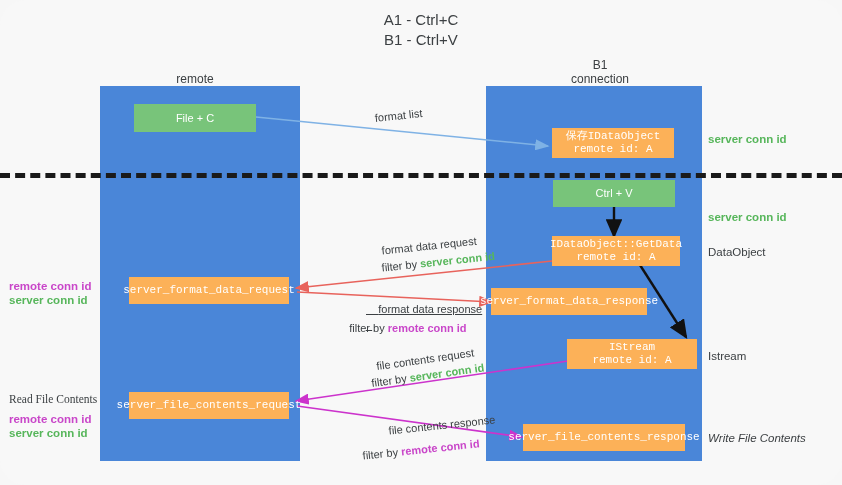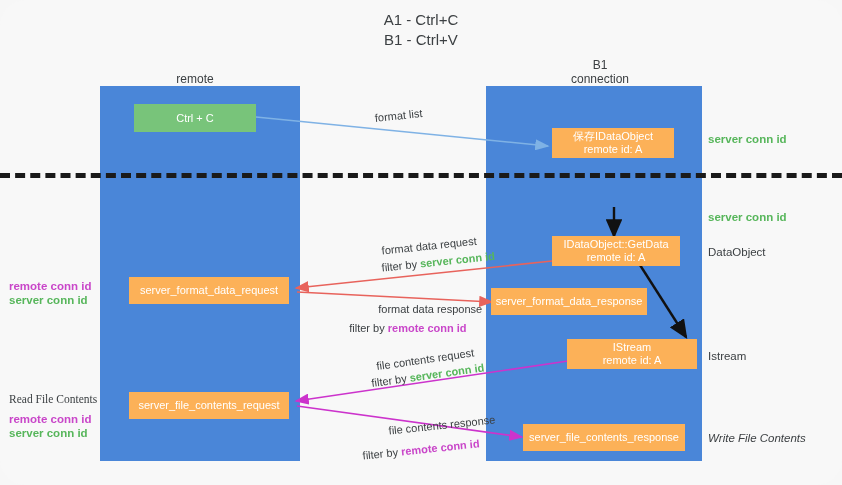--- a/index.html
+++ b/index.html
@@ -45,21 +45,21 @@
     flex-direction: column;
     align-items: center;
     justify-content: center;
     text-align: center;
     color: #ffffff;
     font-size: 11px;
     line-height: 13px;
     white-space: pre;
   }
   .node.green { background: #78c47a; }
-  .node.orange { background: #fcb158; }
+  .node.orange { background: #fcb158; font-family: Liberation Mono, monospace; }
   .side {
     position: absolute;
     font-size: 11.5px;
     line-height: 15px;
     white-space: pre;
   }
   .side.dark  { color: #3c4043; }
   .side.green { color: #57b65b; font-weight: bold; }
   .side.pink  { color: #c946c9; font-weight: bold; }
   .edge-lbl {
@@ -128,28 +128,31 @@
     <line x1="640" y1="265" x2="686" y2="337" stroke="#111111" stroke-width="2.4" marker-end="url(#ar-blk)"></line>
 
     <line x1="568" y1="361" x2="296" y2="401" stroke="#cc33cc" stroke-width="1.6" marker-end="url(#ar-mag)"></line>
 
     <line x1="297" y1="406" x2="522" y2="437" stroke="#cc33cc" stroke-width="1.6" marker-end="url(#ar-mag)"></line>
   </svg>
 
   <div class="dashline" style="top:173px;"></div>
 
   <div class="node green" style="left:134px; top:104px; width:122px; height:28px;">
-    <span>Ctrl + C</span>
+    <span>File + C</span>
   </div>
 
   <div class="node orange" style="left:552px; top:128px; width:122px; height:30px;">
     <span>保存IDataObject</span>
     <span>remote id: A</span>
   </div>
 
+  <div class="node green" style="left:553px; top:180px; width:122px; height:27px;">
+    <span>Ctrl + V</span>
+  </div>
 
   <div class="node orange" style="left:552px; top:236px; width:128px; height:30px;">
     <span>IDataObject::GetData</span>
     <span>remote id: A</span>
   </div>
 
   <div class="node orange" style="left:129px; top:277px; width:160px; height:27px;">
     <span>server_format_data_request</span>
   </div>
 
@@ -184,21 +187,21 @@
 
   <div class="edge-lbl" style="left:374px; top:110px; transform: rotate(-6deg);">format list</div>
 
   <div class="edge-lbl" style="left:367px; top:228px; transform: rotate(-6deg);">
     <span>format data request</span>
   </div>
   <div class="edge-lbl" style="left:367px; top:245px; transform: rotate(-6deg);">
     <span>filter by </span><span class="g">server conn id</span>
   </div>
 
-  <div class="edge-lbl" style="left:366px; top:285px; transform: rotate(0deg);">
+  <div class="edge-lbl" style="left:366px; top:285px; transform: rotate(0deg); text-decoration: underline;">
     <span>format data response</span>
   </div>
   <div class="edge-lbl" style="left:337px; top:304px; transform: rotate(0deg);">
     <span>filter by </span><span class="p">remote conn id</span>
   </div>
 
   <div class="edge-lbl" style="left:361px; top:344px; transform: rotate(-8deg);">
     <span>file contents request</span>
   </div>
   <div class="edge-lbl" style="left:356px; top:361px; transform: rotate(-8deg);">

